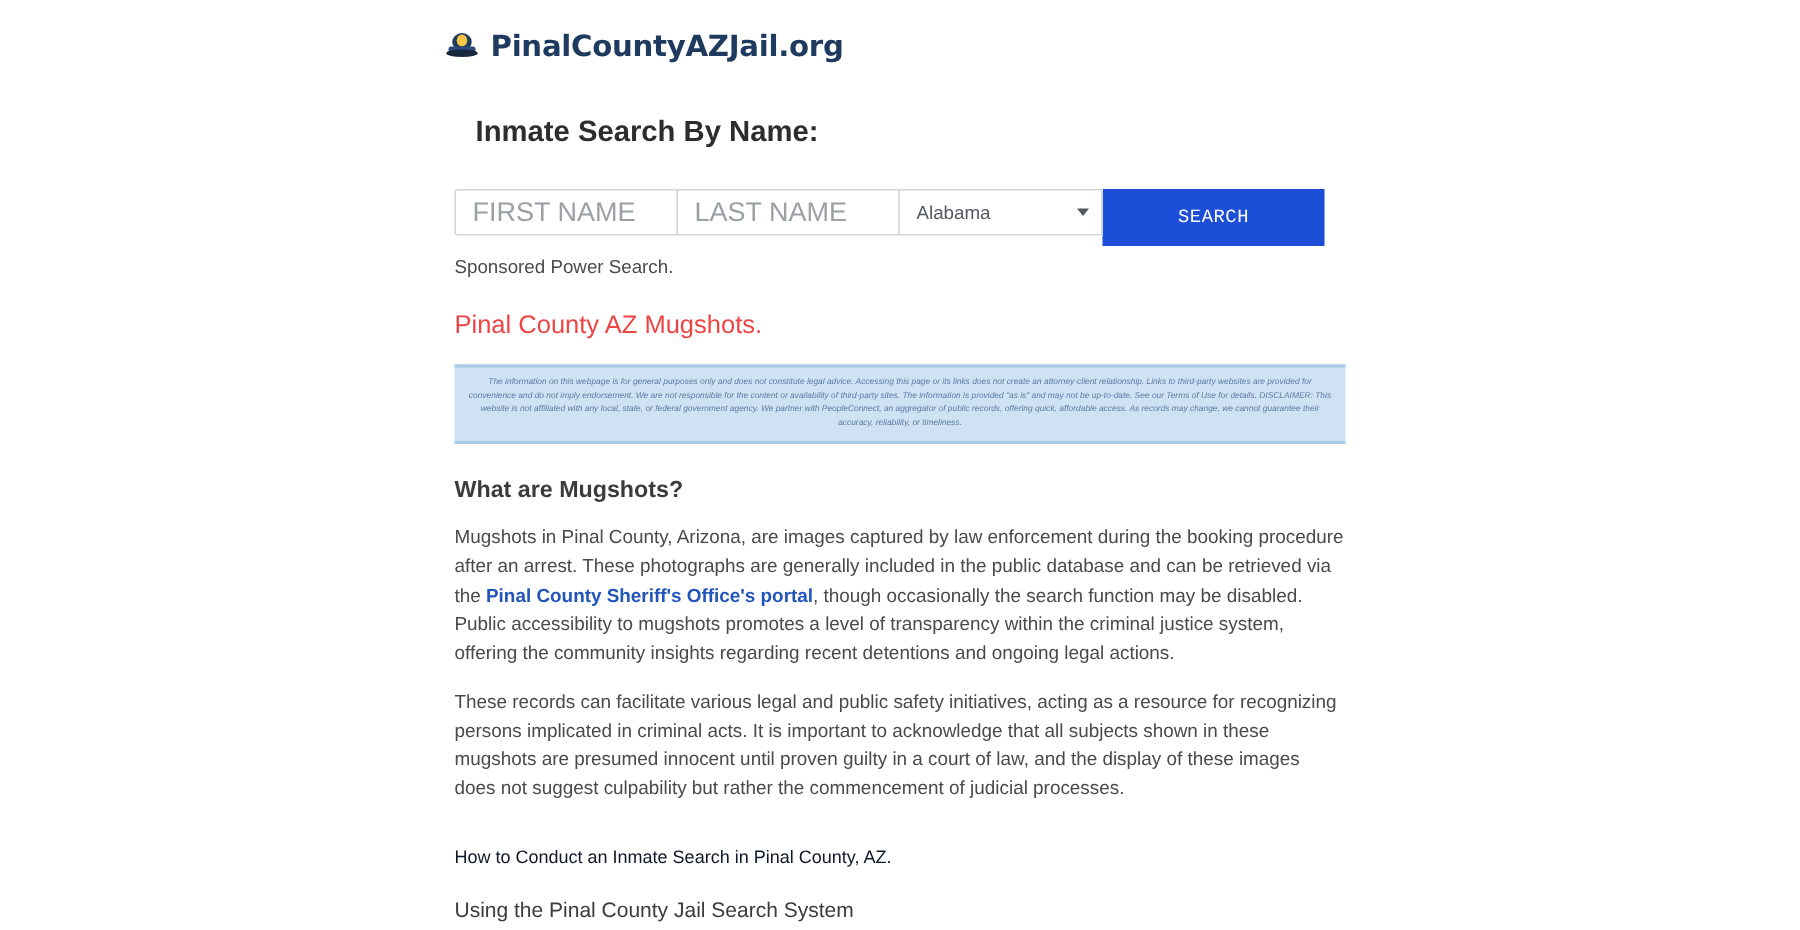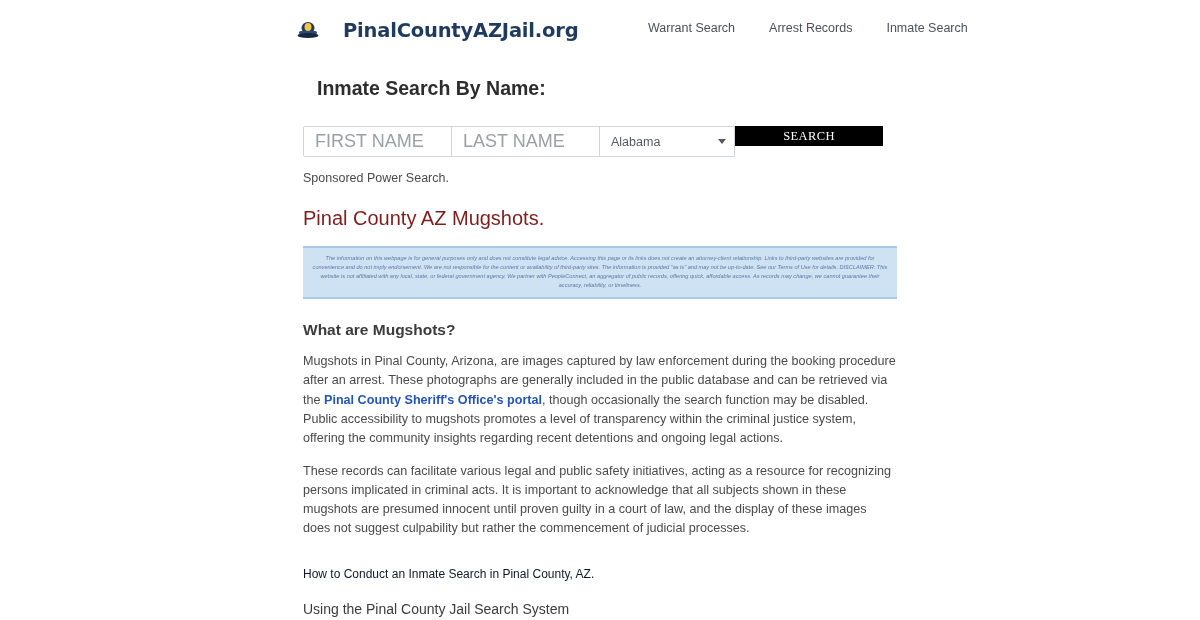--- a/index.html
+++ b/index.html
@@ -24,21 +24,21 @@
   .header-inner {
     width: 100%;
     padding: 0 300px 0 296px;
     display: flex;
     align-items: center;
     justify-content: space-between;
   }
   .brand {
     display: flex;
     align-items: center;
-    gap: 23px;
+    gap: 7px;
     text-decoration: none;
   }
   .brand-icon { width: 24px; height: 24px; display: block; }
   .brand-text {
     font-size: 19.5px;
     font-weight: bold;
     color: #1f3a5f;
     letter-spacing: -0.2px;
     white-space: nowrap;
     font-family: "DejaVu Sans", sans-serif;
@@ -113,40 +113,40 @@
     position: absolute;
     right: 9px; top: 13px;
     width: 0; height: 0;
     border-left: 4.5px solid transparent;
     border-right: 4.5px solid transparent;
     border-top: 5px solid #55595f;
     pointer-events: none;
   }
   .search-btn {
     width: 148px;
-    height: 20px;
-    background: #000000;
+    height: 38px;
+    background: #1d4ed8;
     color: #ffffff;
     border: none;
     font-size: 12.5px;
     letter-spacing: 0.4px;
     cursor: pointer;
-    font-family: Liberation Serif, serif;
+    font-family: Liberation Mono, monospace;
   }
   .sponsored {
     font-size: 12.5px;
     color: #4a4a4a;
     margin-top: 14px;
   }
 
   
   .page-title {
-    font-size: 20px;
+    font-size: 17px;
     font-weight: normal;
-    color: #7f1d1d;
+    color: #ef4444;
     margin: 22px 0 0 0;
   }
 
   
   .disclaimer {
     margin-top: 16px;
     width: 594px;
     background: #cfe2f3;
     border-top: 2px solid #a9c9e8;
     border-bottom: 2px solid #a9c9e8;
@@ -201,25 +201,20 @@
         <svg viewBox="0 0 48 40" width="24" height="24" aria-hidden="true">
           <ellipse cx="24" cy="16" rx="13" ry="12" fill="#1f3a5f"></ellipse>
           <ellipse cx="24" cy="14" rx="7" ry="8" fill="#f6c544"></ellipse>
           <rect x="6" y="22" width="36" height="7" rx="3.5" fill="#2b4a78"></rect>
           <ellipse cx="24" cy="31" rx="21" ry="5" fill="#16263d"></ellipse>
         </svg>
       </span>
       <span class="brand-text">PinalCountyAZJail.org</span>
     </a>
   </div>
-  <nav class="main-nav">
-    <a class="nav-link" href="#">Warrant Search</a>
-    <a class="nav-link" href="#">Arrest Records</a>
-    <a class="nav-link" href="#">Inmate Search</a>
-  </nav>
 </header>
 
 <main class="content">
 
   <h1 class="search-heading">Inmate Search By Name:</h1>
 
   <form class="search-form">
     <input class="field field-first" type="text" placeholder="FIRST NAME" style="">
     <input class="field field-last" type="text" placeholder="LAST NAME" style="">
     <span class="select-wrap">

